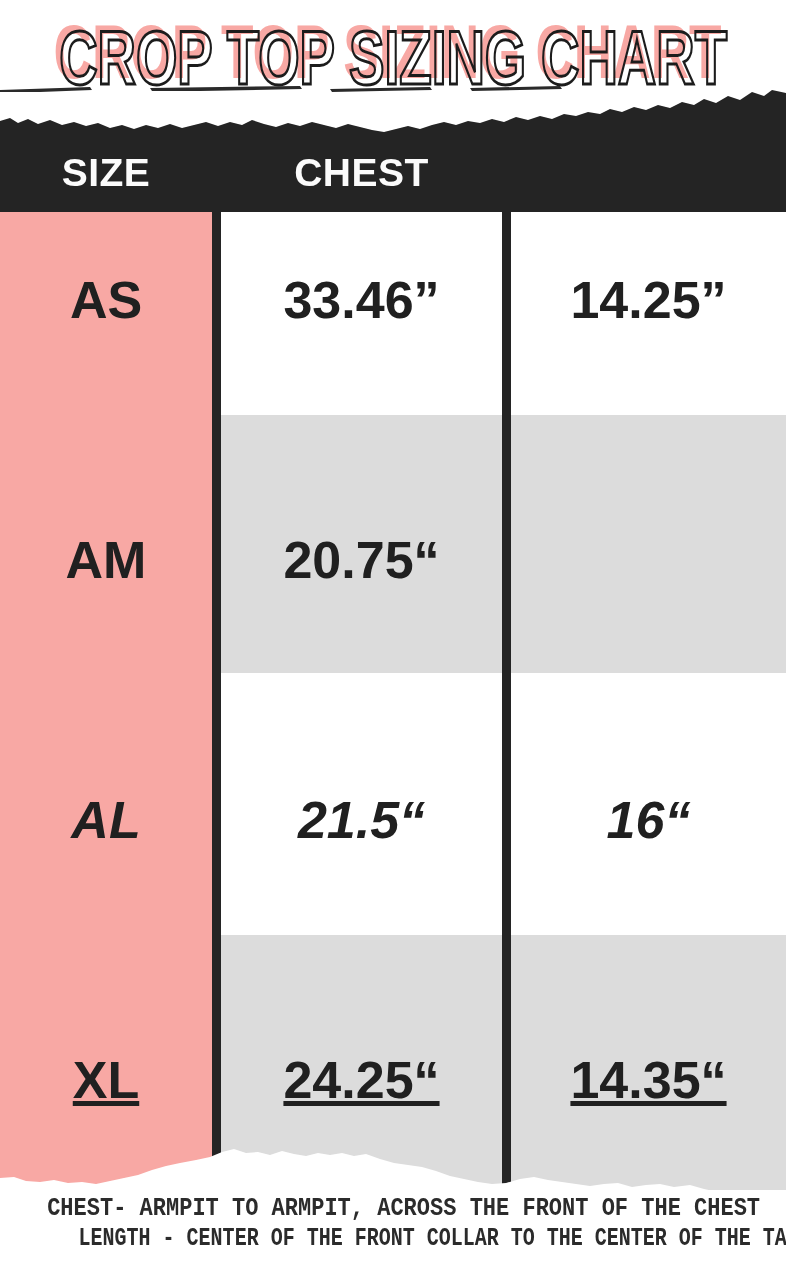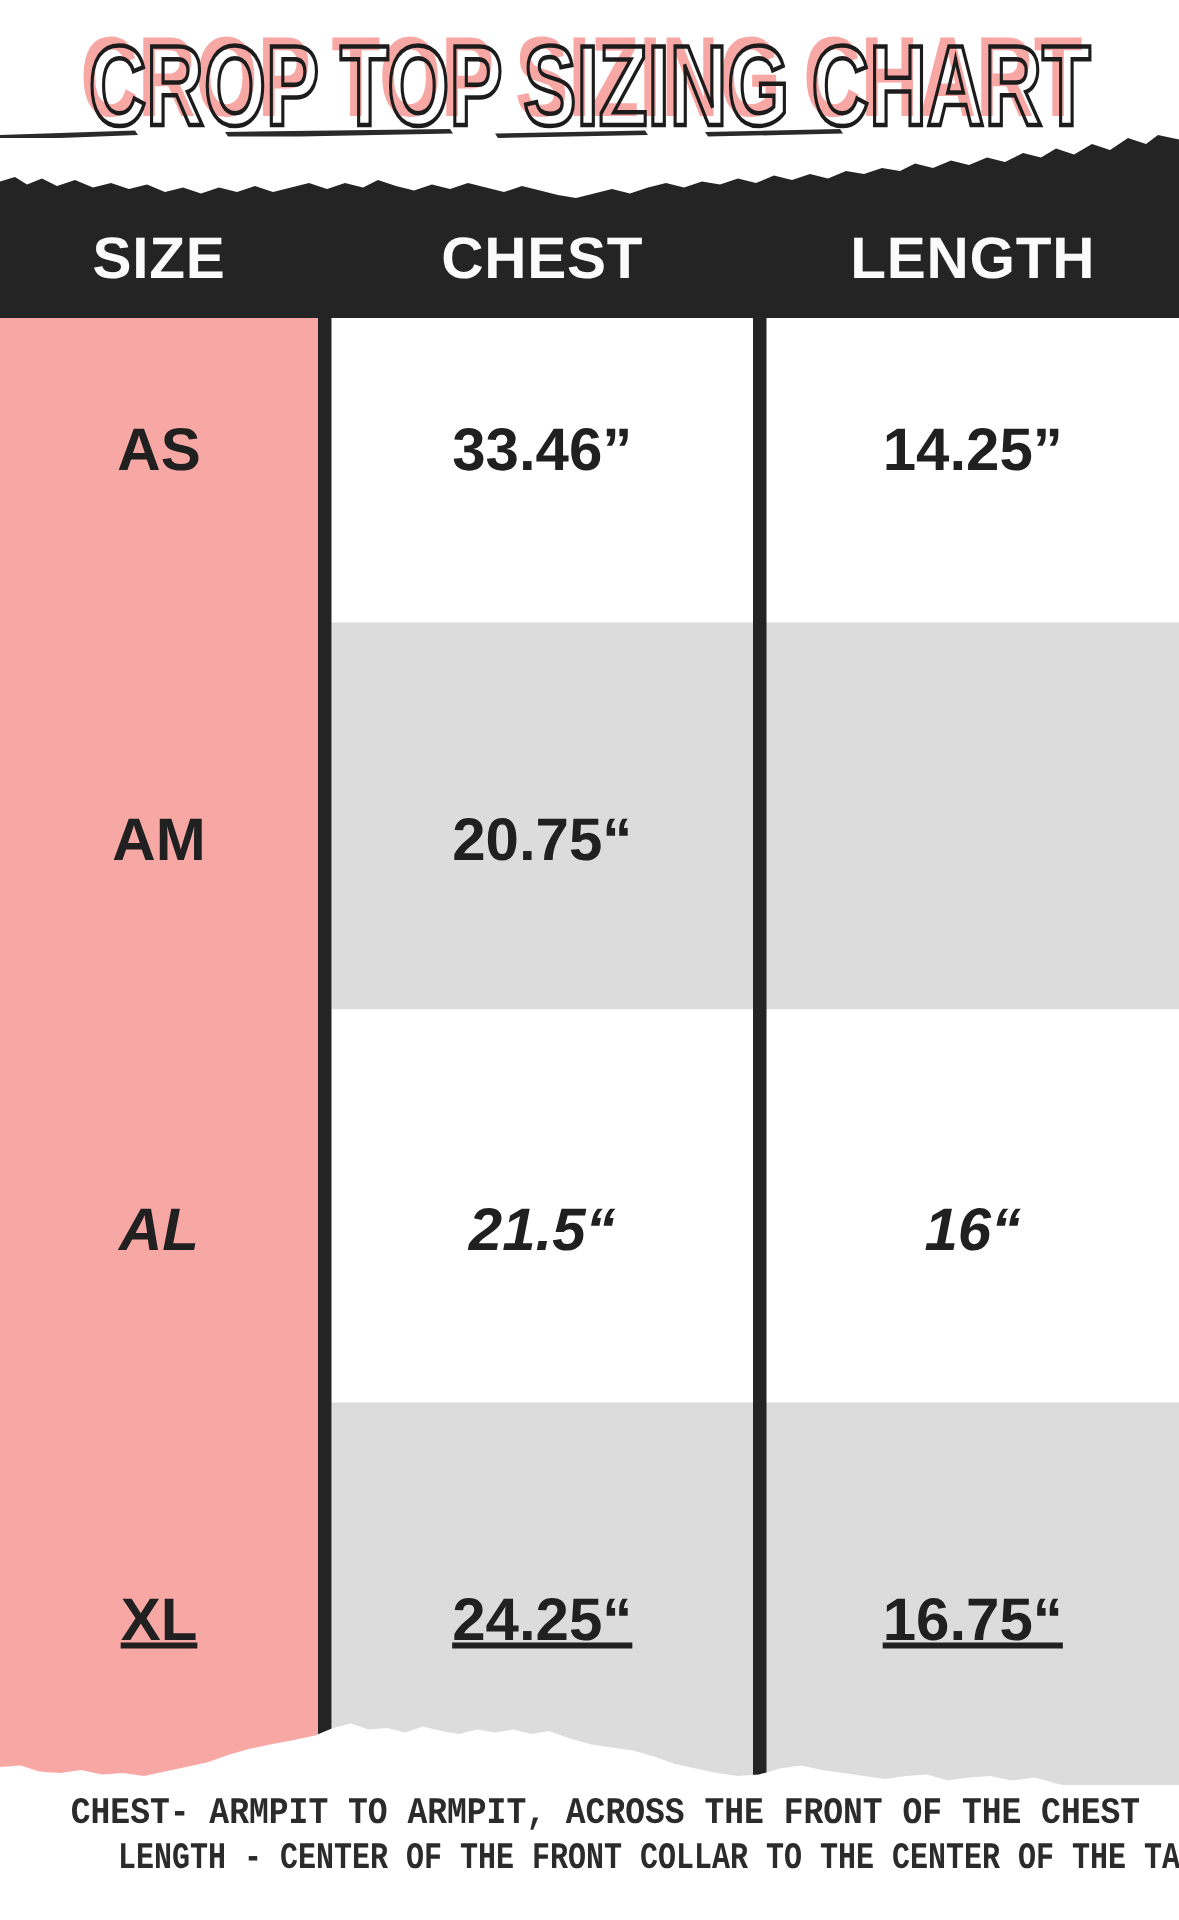--- a/index.html
+++ b/index.html
@@ -43,21 +43,21 @@
   .rowbg.r1{top:212px;height:203px;background:#ffffff;}
   .rowbg.r2{top:415px;height:258px;background:#dcdcdc;}
   .rowbg.r3{top:673px;height:262px;background:#ffffff;}
   .rowbg.r4{top:935px;height:255px;background:#dcdcdc;}
   .divider{position:absolute;width:9px;background:#242424;top:212px;}
   .divider.d1{left:212px;height:948px;}
   .divider.d2{left:502px;height:974px;}
   .cell-text{
     position:absolute;height:56px;
     display:flex;align-items:center;justify-content:center;
-    font-size:40px;font-weight:700;color:#202020;letter-spacing:0;
+    font-size:52px;font-weight:700;color:#202020;letter-spacing:0;
   }
   .col-size{left:0;width:212px;}
   .col-chest{left:221px;width:281px;}
   .col-length{left:511px;width:275px;}
   .line1{top:272px;} .line2{top:532px;} .line3{top:792px;font-style:italic;} .line4{top:1052px;text-decoration:underline;}
   
   .tear-bottom{position:absolute;top:1120px;left:0;}
   .footer{position:absolute;top:1194px;left:0;width:786px;z-index:5;font-family:Liberation Mono, monospace;}
   .footer-line{
     display:block;width:786px;white-space:nowrap;text-align:center;
@@ -82,21 +82,20 @@
   <svg class="band-svg" width="786" height="132" viewBox="0 0 786 132">
     <path fill="#242424" d="M0,41 L10,38 L18,43 L28,39 L38,44 L50,40 L62,45 L74,42 L86,46 L98,43 L110,48 L122,45 L134,49 L146,45 L158,48 L170,44 L182,48 L194,45 L206,42 L218,46 L230,42 L242,45 L252,40 L264,44 L276,47 L288,43 L300,46 L312,42 L324,45 L336,48 L348,44 L360,47 L372,50 L384,52 L396,49 L408,46 L420,49 L432,45 L444,42 L456,45 L468,41 L480,43 L492,39 L504,42 L516,37 L528,40 L540,36 L552,39 L564,34 L576,36 L588,32 L600,34 L610,29 L622,32 L634,27 L646,30 L658,25 L670,28 L682,22 L694,25 L704,19 L716,23 L728,16 L740,20 L752,12 L764,16 L772,10 L786,13 L786,132 L0,132 Z"></path>
     <path fill="#2a2a2a" d="M0,10 L90,7 L92,10 L40,12 L0,12 Z"></path>
     <path fill="#2a2a2a" d="M150,8 L300,6 L302,9 L200,11 L152,11 Z"></path>
     <path fill="#2a2a2a" d="M330,9 L430,7 L432,10 L380,11 L332,12 Z"></path>
     <path fill="#2a2a2a" d="M470,8 L560,6 L562,9 L520,10 L472,11 Z"></path>
   </svg>
 
   <div class="hdr hdr-size">SIZE</div>
   <div class="hdr hdr-chest">CHEST</div>
-  <div class="hdr hdr-length">LENGTH</div>
 
   <div class="pink-col"></div>
   <div class="rowbg r1"></div>
   <div class="rowbg r2"></div>
   <div class="rowbg r3"></div>
   <div class="rowbg r4"></div>
   <div class="divider d1"></div>
   <div class="divider d2"></div>
 
   <div class="cell-text col-size line1">AS</div>
@@ -105,21 +104,21 @@
 
   <div class="cell-text col-size line2">AM</div>
   <div class="cell-text col-chest line2">20.75“</div>
 
   <div class="cell-text col-size line3">AL</div>
   <div class="cell-text col-chest line3">21.5“</div>
   <div class="cell-text col-length line3">16“</div>
 
   <div class="cell-text col-size line4">XL</div>
   <div class="cell-text col-chest line4">24.25“</div>
-  <div class="cell-text col-length line4">16.75“</div>
+  <div class="cell-text col-length line4">14.35“</div>
 
   <svg class="tear-bottom" width="786" height="160" viewBox="0 0 786 160">
     <path fill="#ffffff" d="M0,58 L14,57 L26,61 L40,62 L54,60 L68,63 L82,62 L96,64 L110,61 L124,58 L138,55 L152,50 L166,46 L180,43 L196,40 L210,37 L222,32 L234,29 L246,33 L258,32 L270,35 L282,31 L294,34 L306,36 L318,33 L330,35 L342,33 L354,36 L366,34 L380,39 L394,43 L408,45 L422,47 L436,51 L450,56 L464,59 L478,62 L492,64 L506,63 L520,59 L534,57 L548,60 L562,62 L576,64 L590,66 L604,64 L618,63 L632,67 L646,65 L660,64 L674,67 L690,65 L704,69 L718,72 L732,74 L746,76 L760,79 L774,82 L786,84 L786,160 L0,160 Z"></path>
   </svg>
 
   <div class="footer">
     <span class="footer-line fl1">CHEST- ARMPIT TO ARMPIT, ACROSS THE FRONT OF THE CHEST</span>
     <span class="footer-line fl2">LENGTH - CENTER OF THE FRONT COLLAR TO THE CENTER OF THE TAIL</span>
   </div>
 

